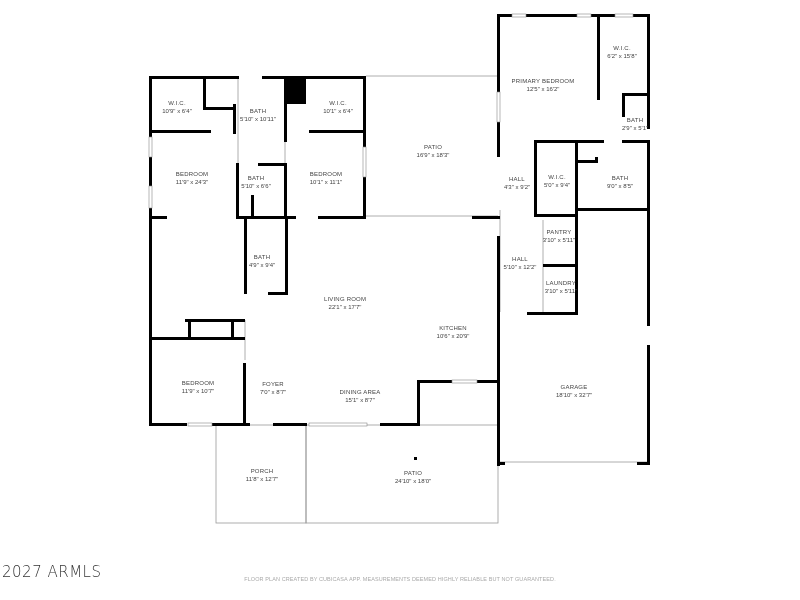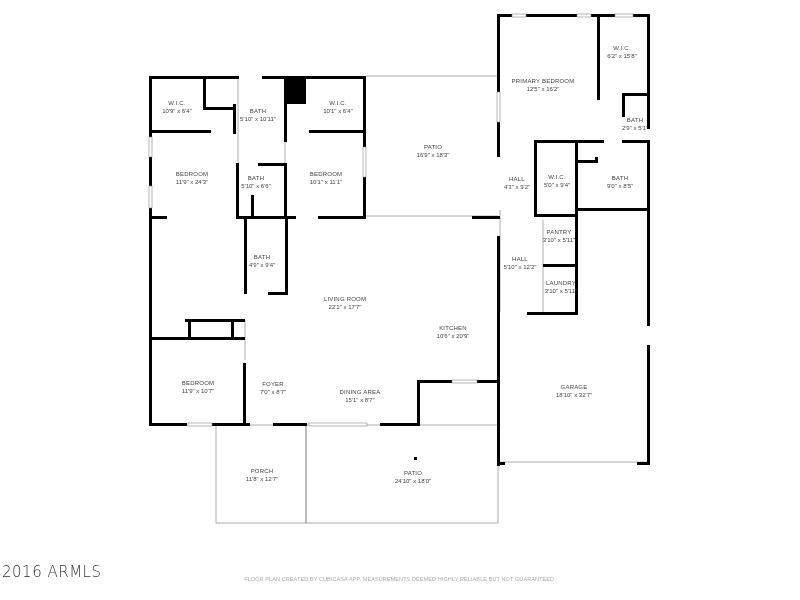--- a/index.html
+++ b/index.html
@@ -218,14 +218,14 @@
     <div class="room-label" style="left: 262px; top: 475px;">
       <span class="nm">PORCH</span>
       <span class="dim">11'8" x 12'7"</span>
     </div>
     <div class="room-label" style="left: 413px; top: 477px;">
       <span class="nm">PATIO</span>
       <span class="dim">24'10" x 18'0"</span>
     </div>
   </div>
 
-<div id="watermark">2016 ARMLS</div>
+<div id="watermark">2027 ARMLS</div>
 <div id="disclaimer">FLOOR PLAN CREATED BY CUBICASA APP. MEASUREMENTS DEEMED HIGHLY RELIABLE BUT NOT GUARANTEED.</div>
 
 </body></html>

